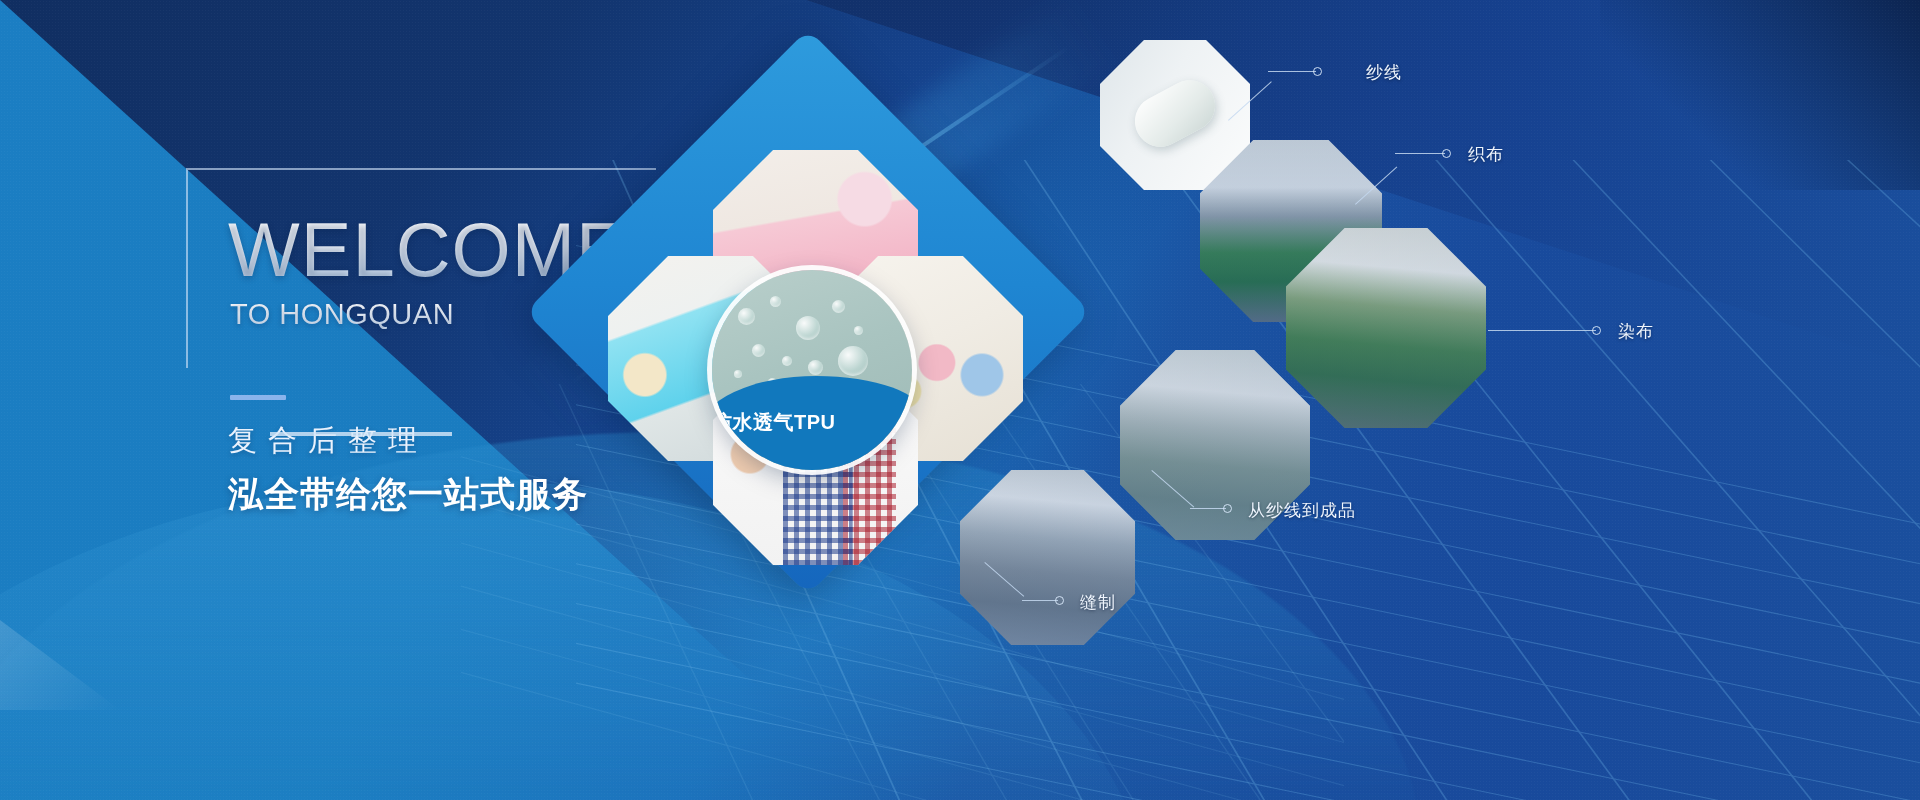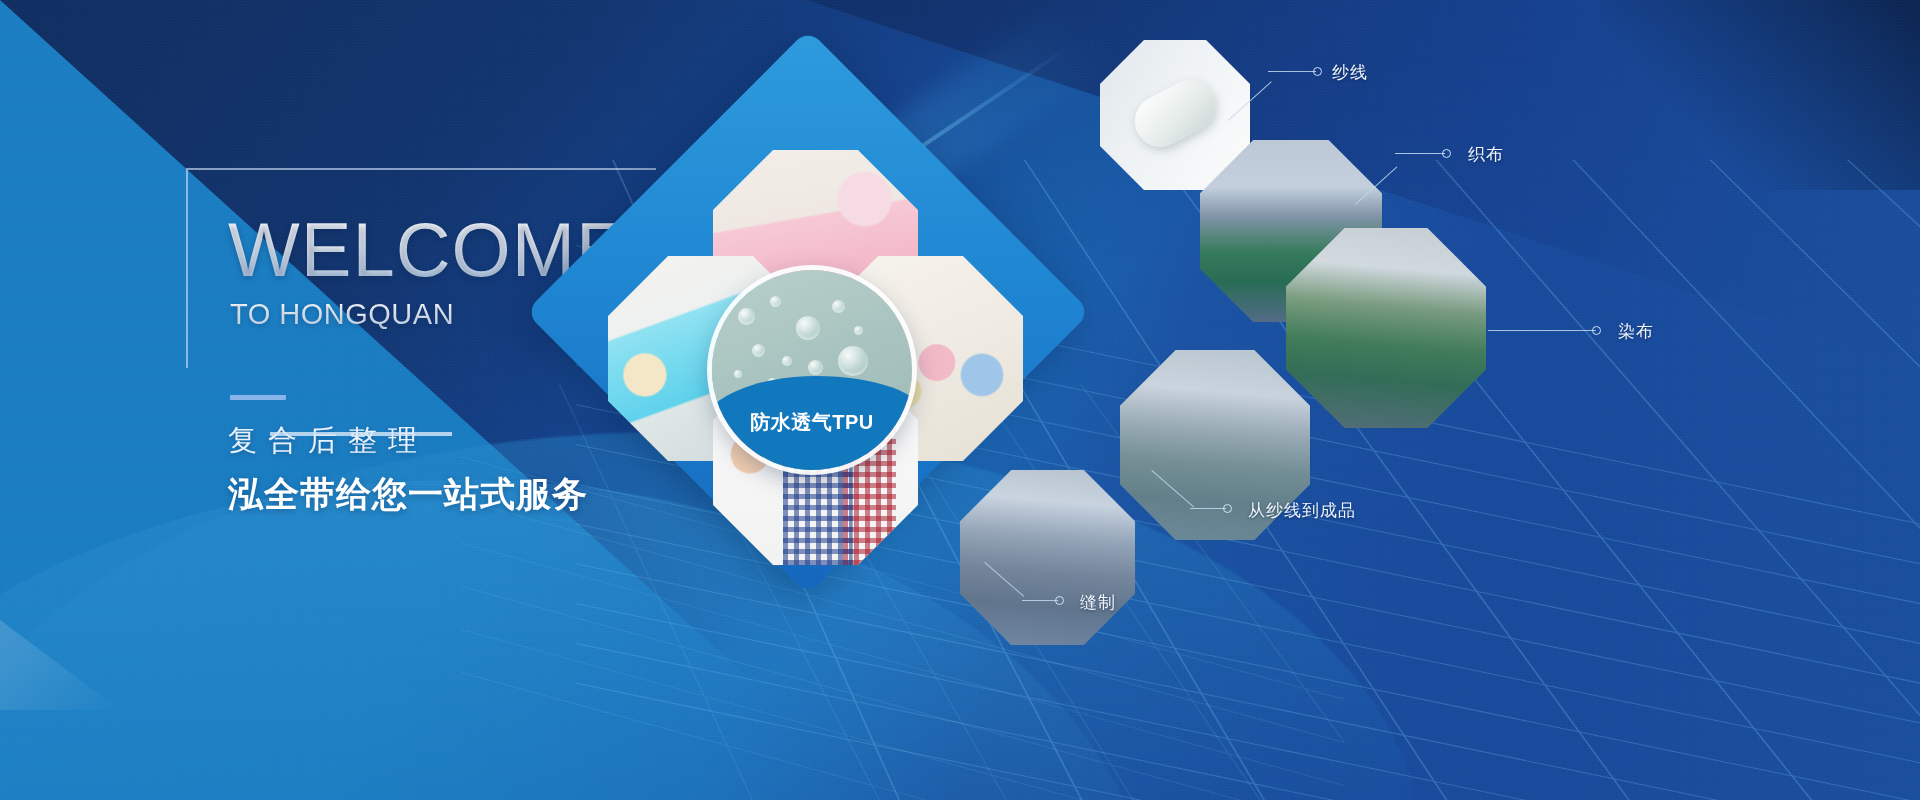--- a/index.html
+++ b/index.html
@@ -120,21 +120,21 @@
   
   .tpu{position:absolute;left:712px;top:270px;width:200px;height:200px;border-radius:50%;
     overflow:hidden;box-shadow:0 0 0 5px rgba(255,255,255,.92),0 8px 26px rgba(3,28,66,.35);}
   .tpu .water{position:absolute;inset:0;
     background:linear-gradient(160deg,#b9cfcb 0%,#a9c4c0 45%,#9db9b5 100%);}
   .tpu .drop{position:absolute;border-radius:50%;
     background:radial-gradient(circle at 34% 30%,rgba(255,255,255,.92),rgba(205,228,224,.55) 55%,rgba(150,185,180,.25) 100%);
     box-shadow:inset 0 -2px 3px rgba(255,255,255,.5);}
   .tpu .wave{position:absolute;left:-6%;bottom:0;width:112%;height:47%;
     background:#1178bd;border-radius:52% 48% 0 0 / 58% 42% 0 0;}
-  .tpu .tpu-label{position:absolute;left:0;right:0;bottom:34px;text-align:center;
+  .tpu .tpu-label{position:absolute;left:0;right:0;bottom:34px;
     color:#fff;font-size:20px;font-weight:700;letter-spacing:.5px;}
 
   
   .s-yarn{left:1100px;top:40px;width:150px;height:150px;border-radius:16px;}
   .s-yarn .inner{background:
       linear-gradient(120deg,#dfe6ea 0%,#eef2f4 40%,#fbfcfc 100%);}
   .s-yarn .inner::after{content:"";position:absolute;left:22%;top:32%;width:56%;height:34%;
       border-radius:40px;transform:rotate(-28deg);
       background:linear-gradient(160deg,#ffffff,#e4ebe9 60%,#cdd8d6);
       box-shadow:0 4px 10px rgba(60,90,100,.25);}
@@ -297,21 +297,21 @@
   <div class="dia s-sew">
       <div class="inner"></div>
       <div class="tint"></div>
     </div>
 
   <div class="lead">
     <div class="diag" style="left:1228px;top:120px;width:58px;transform:rotate(-42deg);"></div>
     <div class="seg" style="left:1268px;top:71px;width:48px;"></div>
     <div class="dot" style="left:1313px;top:67px;"></div>
   </div>
-  <div class="lbl" style="left:1332px;top:61px;font-family:Liberation Mono, monospace;">纱线</div>
+  <div class="lbl" style="left:1366px;top:61px;font-family:Liberation Mono, monospace;">纱线</div>
 
   <div class="lead">
     <div class="diag" style="left:1355px;top:204px;width:56px;transform:rotate(-42deg);"></div>
     <div class="seg" style="left:1395px;top:153px;width:50px;"></div>
     <div class="dot" style="left:1442px;top:149px;"></div>
   </div>
   <div class="lbl" style="left:1468px;top:143px;">织布</div>
 
   <div class="lead">
     <div class="seg" style="left:1488px;top:330px;width:108px;"></div>

